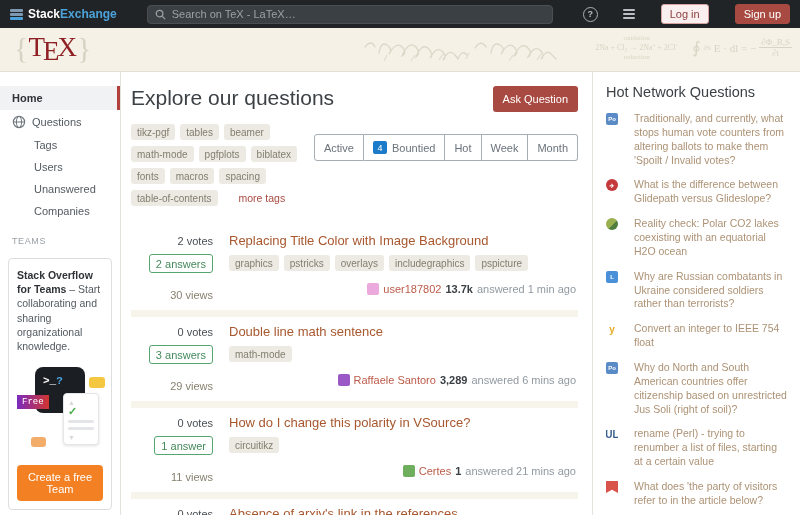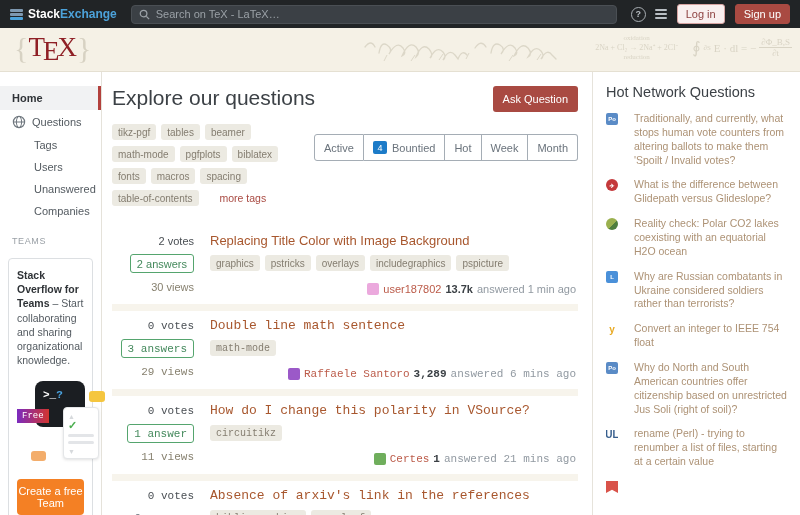--- a/index.html
+++ b/index.html
@@ -1,21 +1,21 @@
 <!DOCTYPE html>
 <html><head>
 <meta charset="utf-8">
 <style>
   * { margin:0; padding:0; box-sizing:border-box; }
   html,body { width:800px; height:515px; overflow:hidden; background:#fff;
     font-family:"Liberation Sans", sans-serif; }
 
   
   .topbar { height:28px; background:#212426; display:flex; align-items:center;
-    padding:0 10px; gap:8px; }
+    padding:0 10px; gap:24px; }
   .se-logo { display:flex; align-items:center; gap:5px; cursor:pointer; }
   .se-logo-icon { display:flex; flex-direction:column; gap:1px; }
   .se-logo-icon i { display:block; width:13px; height:3px; border-radius:1px; background:#7e98b0; }
   .se-logo-icon i:last-child { background:#4ca2da; }
   .se-logo-text { font-size:12px; font-weight:bold; color:#fff; white-space:nowrap; }
   .se-logo-text .ex { color:#4ca2da; }
   .search-wrap { flex:1; display:flex; align-items:center; background:#3b4045;
     border:1px solid #4a4f54; border-radius:4px; height:19px; padding:0 7px; gap:6px; margin:0 6px; }
   .search-wrap svg { flex:none; }
   .search-wrap input { flex:1; background:transparent; border:none; outline:none;
@@ -46,21 +46,21 @@
   .maxwell { font-size:11px; display:flex; align-items:center; gap:3px; }
   .maxwell .int { font-size:16px; }
   .maxwell sub { font-size:7px; }
   .frac { display:inline-block; text-align:center; font-size:9px; vertical-align:middle; }
   .frac .top { border-bottom:1px solid #d9d4c5; padding:0 2px; display:block; }
 
   
   .content { display:flex; height:443px; }
 
   
-  .sidebar { width:102px; flex:none; border-right:1px solid #e5e2da; padding-top:14px; }
+  .sidebar { width:121px; flex:none; border-right:1px solid #e5e2da; padding-top:14px; }
   .side-home { font-size:11px; font-weight:bold; color:#2f3337; background:#f1f2f3;
     border-right:3px solid #b2403c; padding:6px 6px 6px 12px; cursor:pointer; }
   .side-label { font-size:9px; color:#9aa0a6; letter-spacing:.6px; padding:14px 0 6px 12px; }
   .side-item { font-size:11px; color:#535a60; padding:5px 4px 5px 34px; cursor:pointer;
     display:flex; align-items:center; position:relative; }
   .side-item.with-icon { padding-left:12px; gap:6px; }
   .side-item .globe { flex:none; display:flex; }
   .teams-card { margin:6px 8px 0 8px; border:1px solid #dcdfe2; border-radius:4px;
     padding:9px 8px 8px 8px; }
   .teams-text { font-size:10.5px; color:#535a60; line-height:1.35; }
@@ -100,27 +100,27 @@
   .fbtn { background:#fff; border:1px solid #a5adb5; border-left:none; color:#6a737c;
     font-size:11px; padding:6px 9px; cursor:pointer; display:flex; align-items:center; gap:5px;
     font-family:"Liberation Sans",sans-serif; }
   .fbtn:first-child { border-left:1px solid #a5adb5; border-radius:3px 0 0 3px;text-align:center; }
   .fbtn:last-child { border-radius:0 3px 3px 0; }
   .fbadge { background:#1c7bc8; color:#fff; font-size:9px; border-radius:2px; padding:1.5px 4.5px; }
 
   
   .qlist { margin-top:14px; }
   .qrow { display:flex; padding:7px 0 9px 0; min-height:64px; }
-  .qrow + .qrow { border-top:7px solid #f7f4ec;font-family:Liberation Mono, monospace; }
+  .qrow + .qrow { border-top:7px solid #f7f4ec; }
   .qstats { width:82px; flex:none; text-align:right; padding-top:2px; }
   .qvotes { font-size:11px; color:#4a4f54; }
   .qans { display:inline-block; border:1px solid #55a56e; color:#44895c; font-size:11px;
     padding:2.5px 6px; border-radius:3px; margin-top:7px; }
   .qans.none { border:none; color:#6a737c; padding:2.5px 0; }
-  .qviews { font-size:11px; color:#87816f; margin-top:8px; }
+  .qviews { font-size:11px; color:#87816f; margin-top:16px; }
   .qbody { flex:1; padding-left:16px; min-width:0; }
   .qtitle { font-size:13px; color:#a8572e; cursor:pointer; }
   .qtags { margin-top:7px; display:flex; flex-wrap:wrap; }
   .qmeta { text-align:right; font-size:11px; color:#9199a1; margin-top:6px; padding-right:2px;
     display:flex; justify-content:flex-end; align-items:center; gap:4px; }
   .avatar { width:12px; height:12px; border-radius:2px; display:inline-block; flex:none; cursor:pointer; }
   .uname { color:#bb5a48; cursor:pointer; }
   .urep { color:#3b4045; font-weight:bold; }
 
   
@@ -389,17 +389,18 @@
     <span class="hot-txt">Why do North and South American countries offer citizenship based on unrestricted Jus Soli (right of soil)?</span>
   </div>
 
   <div class="hot-item">
     <span class="hot-ic" style="color: rgb(54, 94, 141); font-size: 10px;">UL</span>
     <span class="hot-txt">rename (Perl) - trying to renumber a list of files, starting at a certain value</span>
   </div>
 
   <div class="hot-item">
     <span class="hot-ic" style="color: rgb(255, 255, 255); background: rgb(217, 83, 74); clip-path: polygon(0px 0px, 100% 0px, 100% 100%, 50% 72%, 0px 100%);"></span>
+    <span class="hot-txt">What does 'the party of visitors refer to in the article below?</span>
   </div>
 
 </div>
   </div>
 </div>
 
 </body></html>

